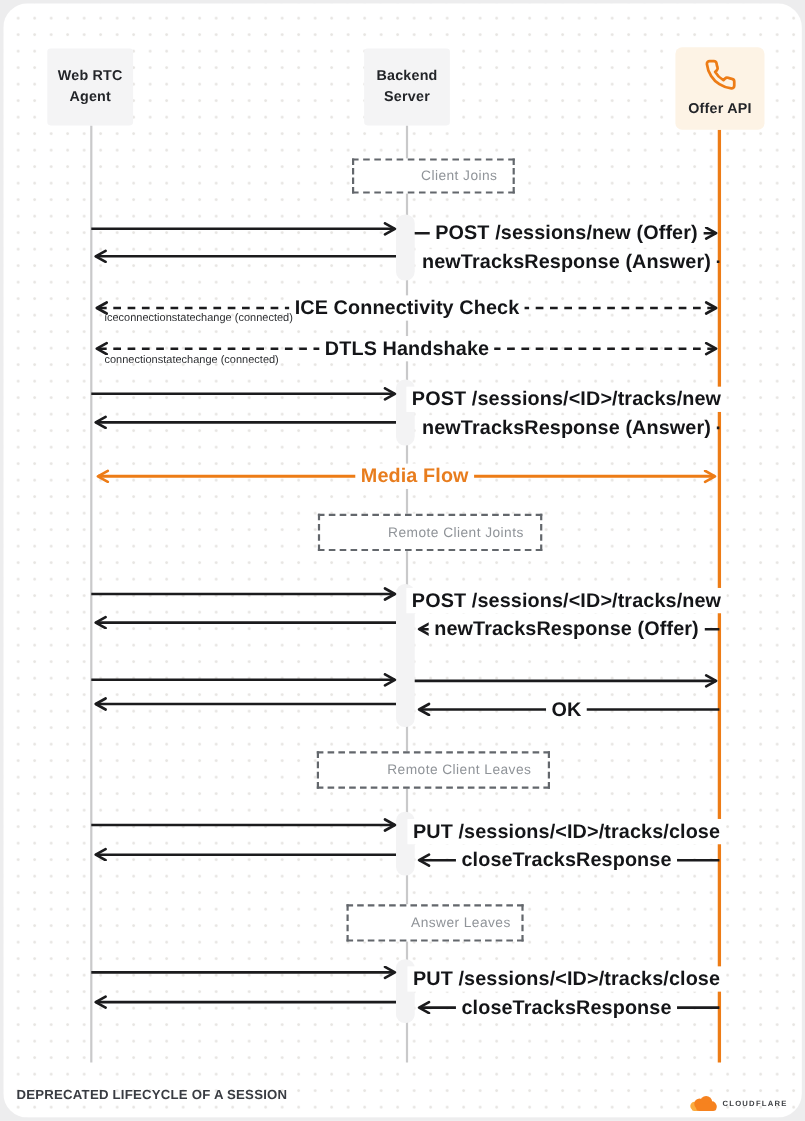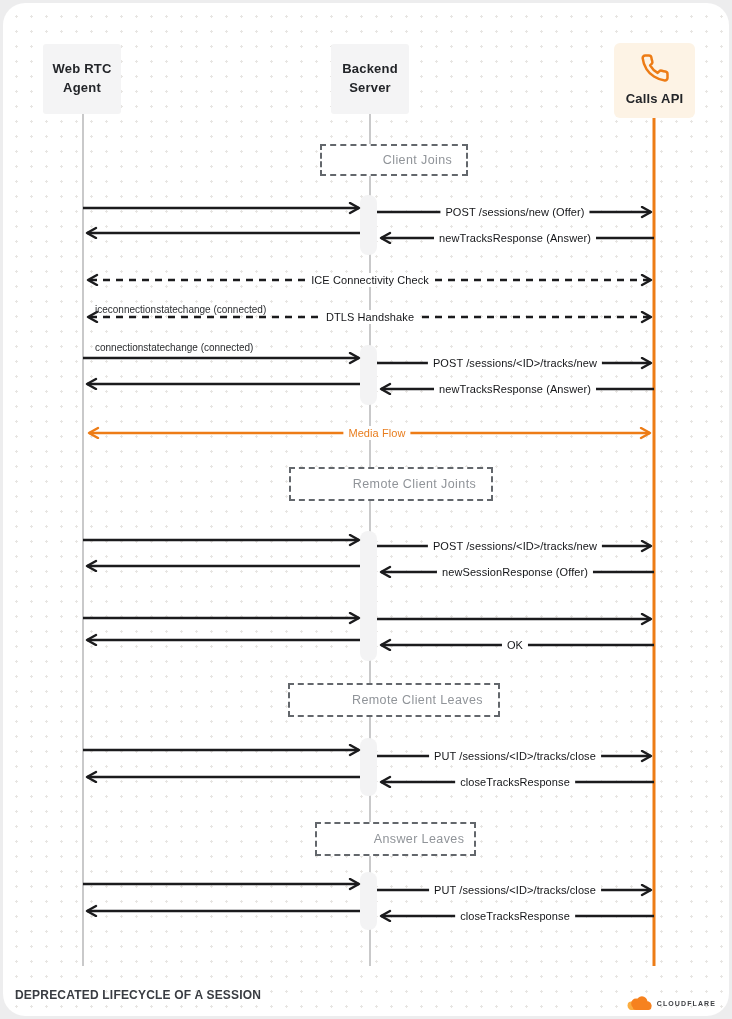--- a/index.html
+++ b/index.html
@@ -21,26 +21,26 @@
     position:absolute;display:flex;align-items:center;justify-content:center;
     text-align:center;font-weight:bold;font-size:13px;line-height:1.45;
     letter-spacing:.2px;color:#232529;background:#f4f4f5;border-radius:3px;
   }
   .actor.calls{
     background:#fdf3e5;flex-direction:column;gap:7px;border-radius:6px;
   }
   .actor .nm{display:block;padding:0 6px;}
   .mlabel{
     position:absolute;transform:translate(-50%,-50%);
-    font-weight:normal;font-size:11px;letter-spacing:.1px;color:#141518;
+    font-weight:bold;font-size:18px;letter-spacing:.1px;color:#141518;
     background:#ffffff;padding:1px 5px;white-space:nowrap;
   }
   .mlabel.orange{color:#e87d1e;}
   .note{
-    position:absolute;font-size:10px;color:#2c2e31;white-space:nowrap;margin-top:20px;
+    position:absolute;font-size:10px;color:#2c2e31;white-space:nowrap;
   }
   .section{
     position:absolute;background:#ffffff;border:2px dashed #63676c;
     color:#909499;display:flex;align-items:center;justify-content:center;
     font-size:12.5px;font-weight:500;letter-spacing:.4px;white-space:nowrap;padding-left:47px;
   }
   .footer-title{
     position:absolute;left:12px;top:985px;font-size:12px;font-weight:bold;
     color:#393c42;letter-spacing:.2px;
   }
@@ -134,21 +134,21 @@
   </div>
   <div class="actor" style="left:328px;top:41px;width:78px;height:70px">
     <span class="nm">Backend Server</span>
   </div>
   <div class="actor calls" style="left:611px;top:40px;width:81px;height:75px">
     <span style="display:block;height:30px;">
       <svg width="30" height="30" viewBox="0 0 24 24" fill="none" stroke="#ED7C16" stroke-width="2" stroke-linecap="round" stroke-linejoin="round">
         <path d="M22 16.92v3a2 2 0 0 1-2.18 2 19.79 19.79 0 0 1-8.63-3.07 19.5 19.5 0 0 1-6-6 19.79 19.79 0 0 1-3.07-8.67A2 2 0 0 1 4.11 2h3a2 2 0 0 1 2 1.72 12.84 12.84 0 0 0 .7 2.81 2 2 0 0 1-.45 2.11L8.09 9.91a16 16 0 0 0 6 6l1.27-1.27a2 2 0 0 1 2.11-.45 12.84 12.84 0 0 0 2.81.7A2 2 0 0 1 22 16.92z"></path>
       </svg>
     </span>
-    <span class="nm">Calls API</span>
+    <span class="nm">Offer API</span>
   </div>
 
   <div class="section" style="left:317px;top:141px;width:97px;height:28px">
     <span>Client Joins</span>
   </div>
   <div class="section" style="left:285px;top:680px;width:161px;height:30px">
     <span>Remote Client Leaves</span>
   </div>
   <div class="section" style="left:286px;top:464px;width:153px;height:30px">
     <span>Remote Client Joints</span>
@@ -160,21 +160,21 @@
   <div class="mlabel" style="left:512px;top:209px">POST /sessions/new (Offer)</div>
   <div class="mlabel" style="left:512px;top:235px">newTracksResponse (Answer)</div>
   <div class="mlabel" style="left:367px;top:277px">ICE Connectivity Check</div>
   <div class="note" style="left:92px;top:281px">iceconnectionstatechange (connected)</div>
   <div class="mlabel" style="left:367px;top:314px">DTLS Handshake</div>
   <div class="note" style="left:92px;top:319px">connectionstatechange (connected)</div>
   <div class="mlabel" style="left:512px;top:360px">POST /sessions/&lt;ID&gt;/tracks/new</div>
   <div class="mlabel" style="left:512px;top:386px">newTracksResponse (Answer)</div>
   <div class="mlabel orange" style="left:374px;top:430px">Media Flow</div>
   <div class="mlabel" style="left:512px;top:543px">POST /sessions/&lt;ID&gt;/tracks/new</div>
-  <div class="mlabel" style="left:512px;top:569px">newSessionResponse (Offer)</div>
+  <div class="mlabel" style="left:512px;top:569px">newTracksResponse (Offer)</div>
   <div class="mlabel" style="left:512px;top:642px">OK</div>
   <div class="mlabel" style="left:512px;top:753px">PUT /sessions/&lt;ID&gt;/tracks/close</div>
   <div class="mlabel" style="left:512px;top:779px">closeTracksResponse</div>
   <div class="mlabel" style="left:512px;top:887px">PUT /sessions/&lt;ID&gt;/tracks/close</div>
   <div class="mlabel" style="left:512px;top:913px">closeTracksResponse</div>
 
   <div class="footer-title">DEPRECATED LIFECYCLE OF A SESSION</div>
   <div class="brand">
     <span style="display:block;height:17px;">
       <svg width="32" height="17" viewBox="0 0 48 26">

